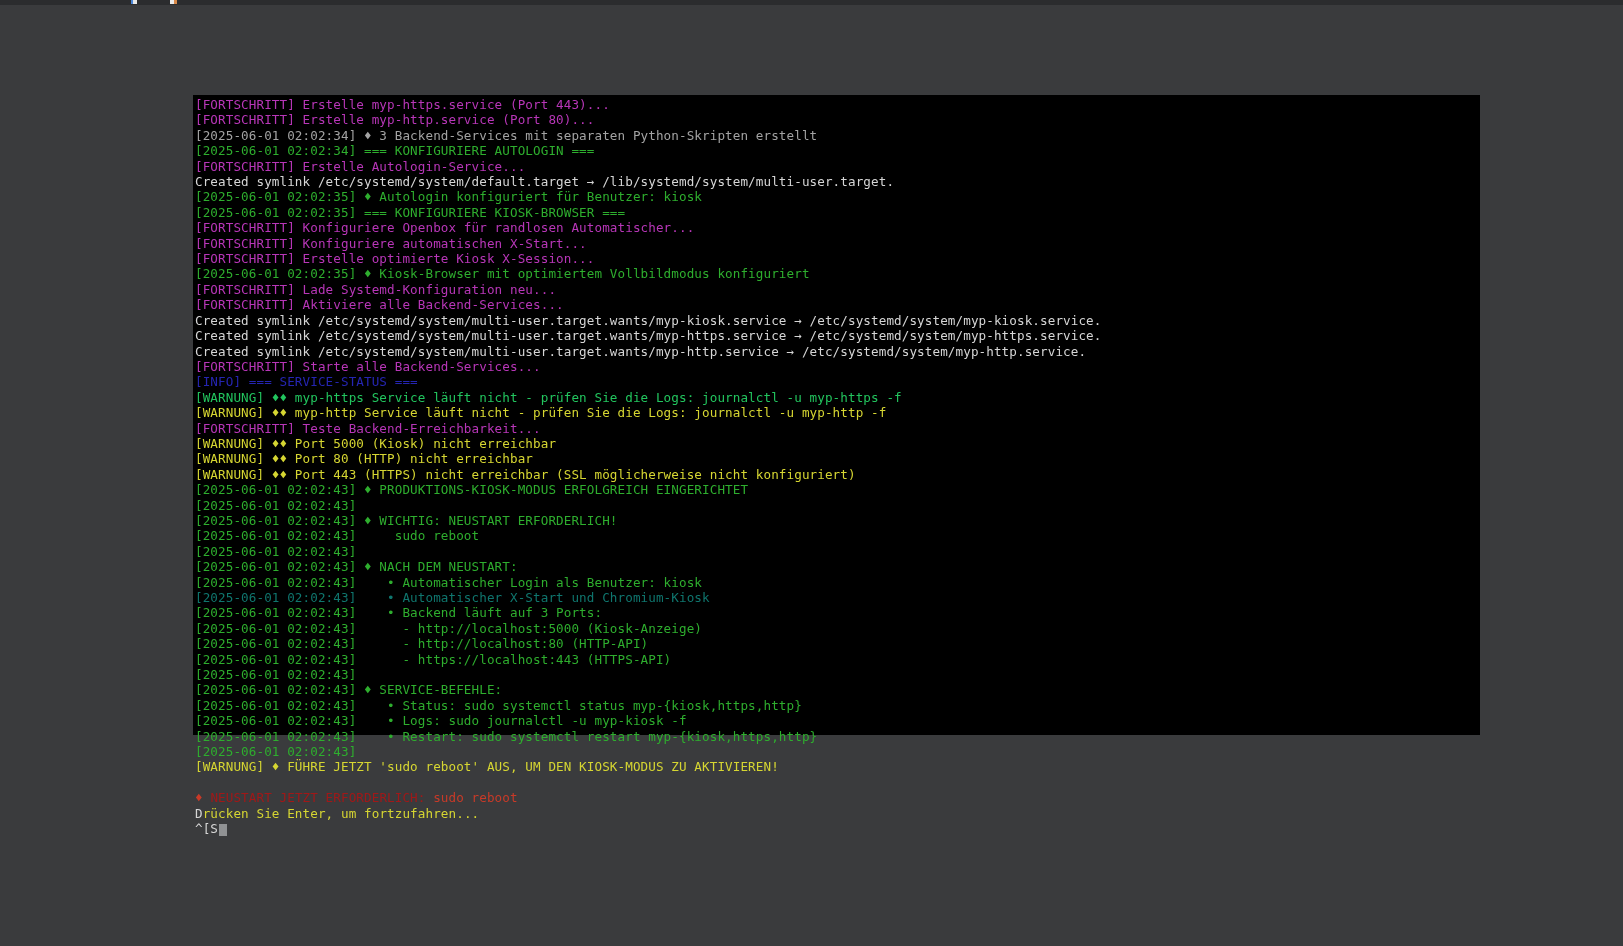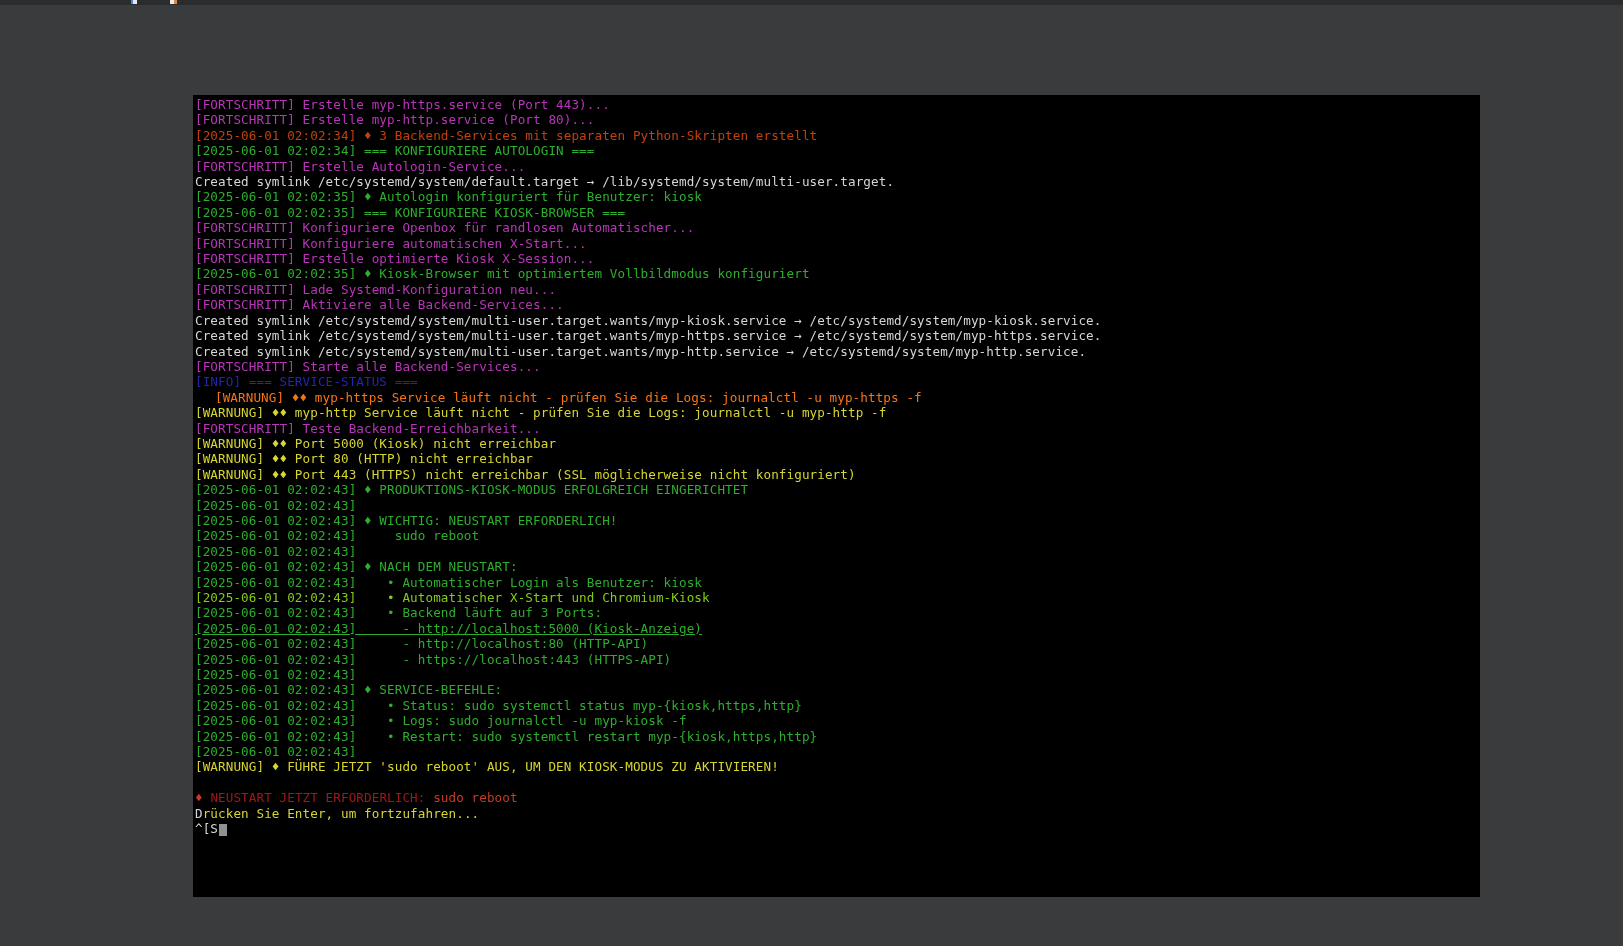--- a/index.html
+++ b/index.html
@@ -21,21 +21,21 @@
     background: linear-gradient(90deg, #4a86d8 35%, #e8e8e8 35%);
   }
   .tab-frag-2 {
     position: absolute; left: 170px; top: 0;
     width: 7px; height: 4px;
     background: linear-gradient(90deg, #ececec 55%, #d98a4a 55%);
   }
   .terminal {
     position: absolute;
     left: 193px; top: 95px;
-    width: 1287px; height: 802px;
+    width: 1287px; height: 640px;
     background: #000000;
   }
   .terminal-body {
     padding: 2px 0 0 2px;
   }
   .line {
     white-space: pre;
     font-size: 12.6px;
     line-height: 15.42px;
     height: 15.42px;
@@ -54,53 +54,53 @@
 
 <div class="top-strip">
   <div class="tab-frag-1"></div>
   <div class="tab-frag-2"></div>
 </div>
 
 <div class="terminal">
   <div class="terminal-body">
       <div class="line"><span style="color: rgb(184, 54, 184);">[FORTSCHRITT] Erstelle myp-https.service (Port 443)...</span></div>
       <div class="line"><span style="color: rgb(184, 54, 184);">[FORTSCHRITT] Erstelle myp-http.service (Port 80)...</span></div>
-      <div class="line"><span style="color: #c2410c;">[2025-06-01 02:02:34] ♦ 3 Backend-Services mit separaten Python-Skripten erstellt</span></div>
+      <div class="line"><span style="color: #a3a3a3;">[2025-06-01 02:02:34] ♦ 3 Backend-Services mit separaten Python-Skripten erstellt</span></div>
       <div class="line"><span style="color: rgb(46, 174, 46);">[2025-06-01 02:02:34] === KONFIGURIERE AUTOLOGIN ===</span></div>
       <div class="line"><span style="color: rgb(184, 54, 184);">[FORTSCHRITT] Erstelle Autologin-Service...</span></div>
       <div class="line"><span style="color: rgb(214, 214, 214);">Created symlink /etc/systemd/system/default.target → /lib/systemd/system/multi-user.target.</span></div>
       <div class="line"><span style="color: rgb(46, 174, 46);">[2025-06-01 02:02:35] ♦ Autologin konfiguriert für Benutzer: kiosk</span></div>
       <div class="line"><span style="color: rgb(46, 174, 46);">[2025-06-01 02:02:35] === KONFIGURIERE KIOSK-BROWSER ===</span></div>
       <div class="line"><span style="color: rgb(184, 54, 184);">[FORTSCHRITT] Konfiguriere Openbox für randlosen Automatischer...</span></div>
       <div class="line"><span style="color: rgb(184, 54, 184);">[FORTSCHRITT] Konfiguriere automatischen X-Start...</span></div>
       <div class="line"><span style="color: rgb(184, 54, 184);">[FORTSCHRITT] Erstelle optimierte Kiosk X-Session...</span></div>
       <div class="line"><span style="color: rgb(46, 174, 46);">[2025-06-01 02:02:35] ♦ Kiosk-Browser mit optimiertem Vollbildmodus konfiguriert</span></div>
       <div class="line"><span style="color: rgb(184, 54, 184);">[FORTSCHRITT] Lade Systemd-Konfiguration neu...</span></div>
       <div class="line"><span style="color: rgb(184, 54, 184);">[FORTSCHRITT] Aktiviere alle Backend-Services...</span></div>
       <div class="line"><span style="color: rgb(214, 214, 214);">Created symlink /etc/systemd/system/multi-user.target.wants/myp-kiosk.service → /etc/systemd/system/myp-kiosk.service.</span></div>
       <div class="line"><span style="color: rgb(214, 214, 214);">Created symlink /etc/systemd/system/multi-user.target.wants/myp-https.service → /etc/systemd/system/myp-https.service.</span></div>
       <div class="line"><span style="color: rgb(214, 214, 214);">Created symlink /etc/systemd/system/multi-user.target.wants/myp-http.service → /etc/systemd/system/myp-http.service.</span></div>
       <div class="line"><span style="color: rgb(184, 54, 184);">[FORTSCHRITT] Starte alle Backend-Services...</span></div>
       <div class="line"><span style="color: rgb(37, 37, 178);">[INFO] === SERVICE-STATUS ===</span></div>
-      <div class="line"><span style="color: #f97316; margin-left: 20px;">[WARNUNG] ♦♦ myp-https Service läuft nicht - prüfen Sie die Logs: journalctl -u myp-https -f</span></div>
+      <div class="line"><span style="color: #22c55e;">[WARNUNG] ♦♦ myp-https Service läuft nicht - prüfen Sie die Logs: journalctl -u myp-https -f</span></div>
       <div class="line"><span style="color: rgb(214, 214, 50);">[WARNUNG] ♦♦ myp-http Service läuft nicht - prüfen Sie die Logs: journalctl -u myp-http -f</span></div>
       <div class="line"><span style="color: rgb(184, 54, 184);">[FORTSCHRITT] Teste Backend-Erreichbarkeit...</span></div>
       <div class="line"><span style="color: rgb(214, 214, 50);">[WARNUNG] ♦♦ Port 5000 (Kiosk) nicht erreichbar</span></div>
       <div class="line"><span style="color: rgb(214, 214, 50);">[WARNUNG] ♦♦ Port 80 (HTTP) nicht erreichbar</span></div>
       <div class="line"><span style="color: rgb(214, 214, 50);">[WARNUNG] ♦♦ Port 443 (HTTPS) nicht erreichbar (SSL möglicherweise nicht konfiguriert)</span></div>
       <div class="line"><span style="color: rgb(46, 174, 46);">[2025-06-01 02:02:43] ♦ PRODUKTIONS-KIOSK-MODUS ERFOLGREICH EINGERICHTET</span></div>
       <div class="line"><span style="color: rgb(46, 174, 46);">[2025-06-01 02:02:43]</span></div>
       <div class="line"><span style="color: rgb(46, 174, 46);">[2025-06-01 02:02:43] ♦ WICHTIG: NEUSTART ERFORDERLICH!</span></div>
       <div class="line"><span style="color: rgb(46, 174, 46);">[2025-06-01 02:02:43]     sudo reboot</span></div>
       <div class="line"><span style="color: rgb(46, 174, 46);">[2025-06-01 02:02:43]</span></div>
       <div class="line"><span style="color: rgb(46, 174, 46);">[2025-06-01 02:02:43] ♦ NACH DEM NEUSTART:</span></div>
       <div class="line"><span style="color: rgb(46, 174, 46);">[2025-06-01 02:02:43]    • Automatischer Login als Benutzer: kiosk</span></div>
-      <div class="line"><span style="color: #84cc16; text-align: center;">[2025-06-01 02:02:43]    • Automatischer X-Start und Chromium-Kiosk</span></div>
+      <div class="line"><span style="color: #0f766e; text-align: center;">[2025-06-01 02:02:43]    • Automatischer X-Start und Chromium-Kiosk</span></div>
       <div class="line"><span style="color: rgb(46, 174, 46);">[2025-06-01 02:02:43]    • Backend läuft auf 3 Ports:</span></div>
-      <div class="line"><span style="color: rgb(46, 174, 46); text-decoration: underline;">[2025-06-01 02:02:43]      - http://localhost:5000 (Kiosk-Anzeige)</span></div>
+      <div class="line"><span style="color: rgb(46, 174, 46);">[2025-06-01 02:02:43]      - http://localhost:5000 (Kiosk-Anzeige)</span></div>
       <div class="line"><span style="color: rgb(46, 174, 46);">[2025-06-01 02:02:43]      - http://localhost:80 (HTTP-API)</span></div>
       <div class="line"><span style="color: rgb(46, 174, 46);">[2025-06-01 02:02:43]      - https://localhost:443 (HTTPS-API)</span></div>
       <div class="line"><span style="color: rgb(46, 174, 46);">[2025-06-01 02:02:43]</span></div>
       <div class="line"><span style="color: rgb(46, 174, 46);">[2025-06-01 02:02:43] ♦ SERVICE-BEFEHLE:</span></div>
       <div class="line"><span style="color: rgb(46, 174, 46);">[2025-06-01 02:02:43]    • Status: sudo systemctl status myp-{kiosk,https,http}</span></div>
       <div class="line"><span style="color: rgb(46, 174, 46);">[2025-06-01 02:02:43]    • Logs: sudo journalctl -u myp-kiosk -f</span></div>
       <div class="line"><span style="color: rgb(46, 174, 46);">[2025-06-01 02:02:43]    • Restart: sudo systemctl restart myp-{kiosk,https,http}</span></div>
       <div class="line"><span style="color: rgb(46, 174, 46);">[2025-06-01 02:02:43]</span></div>
       <div class="line"><span style="color: rgb(214, 214, 50);">[WARNUNG] ♦ FÜHRE JETZT 'sudo reboot' AUS, UM DEN KIOSK-MODUS ZU AKTIVIEREN!</span></div>
       <div class="line"><span style="color: rgb(214, 214, 214);"></span></div>

